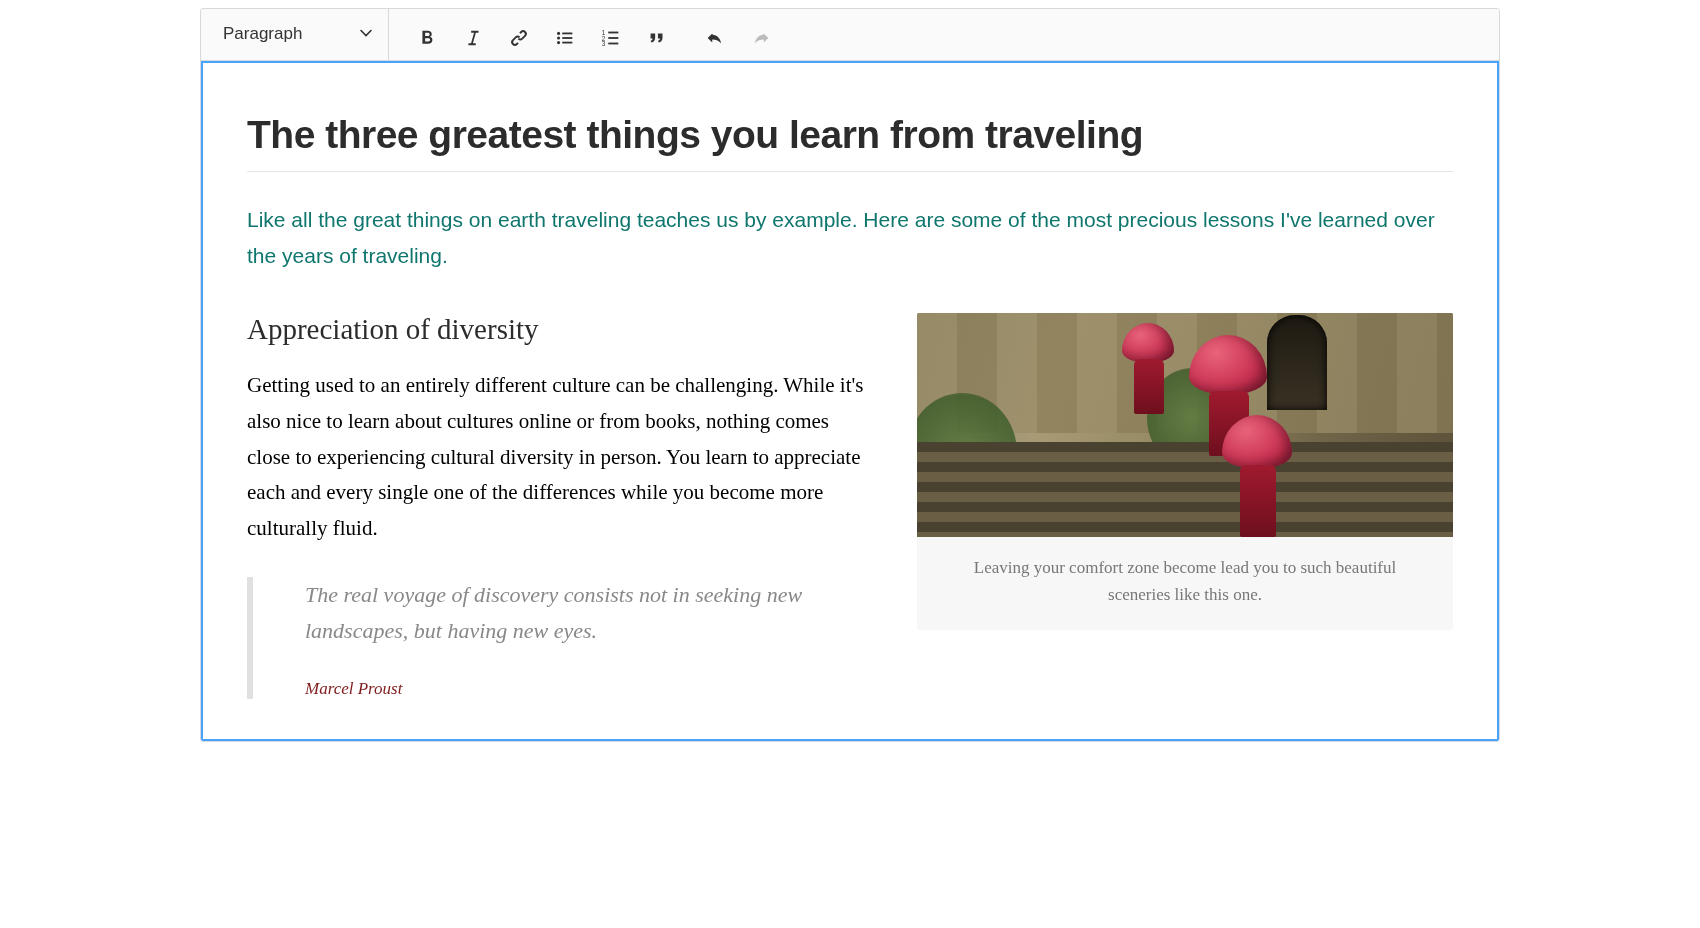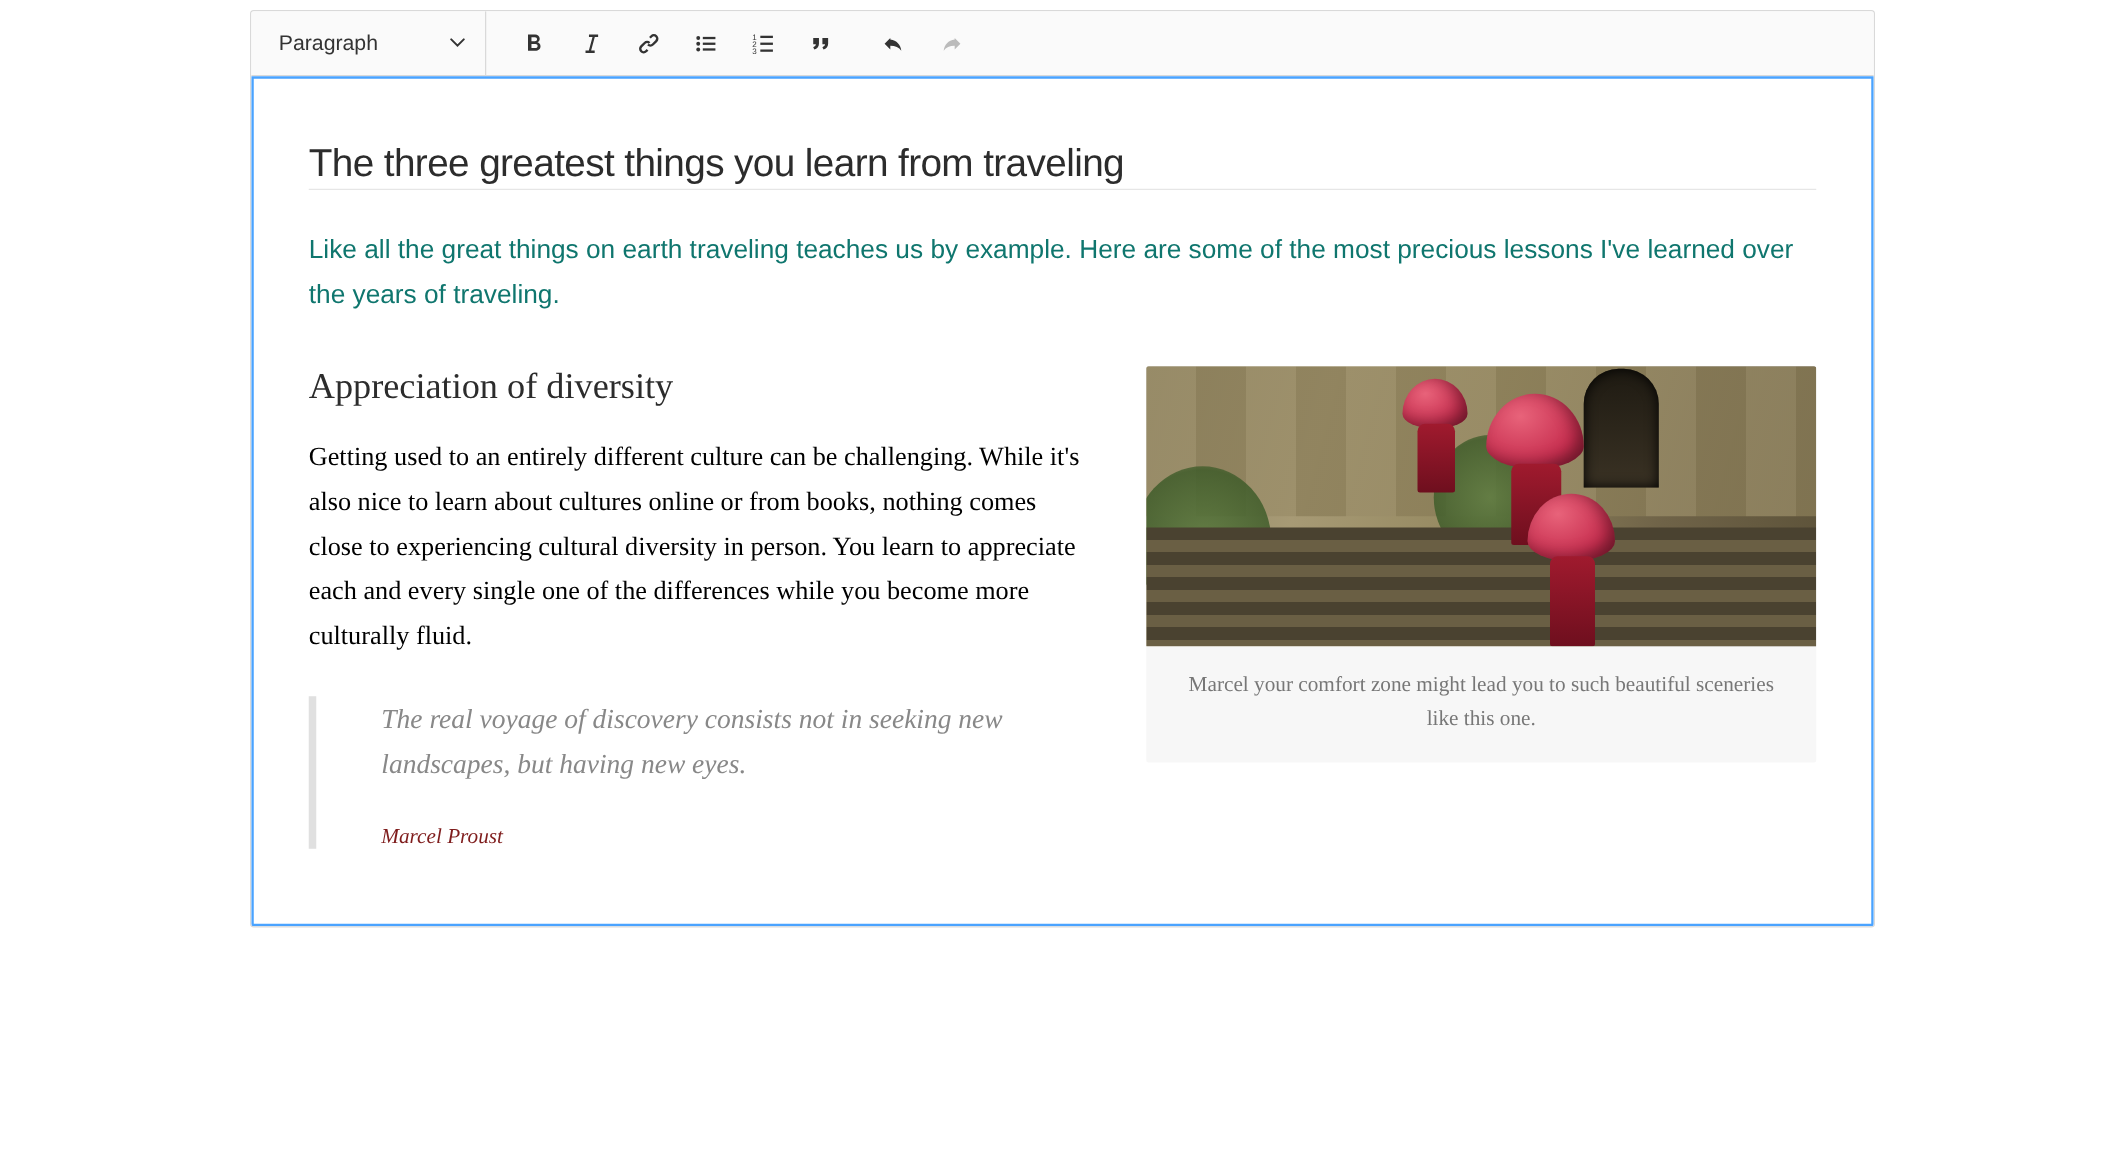--- a/index.html
+++ b/index.html
@@ -12,21 +12,21 @@
     }
     .editor-wrap {
       width: 1300px;
       border: 1px solid #d9d9d9;
       border-radius: 3px;
       overflow: hidden;
     }
     .toolbar {
       height: 52px;
       display: flex;
-      align-items: center;
+      align-items: flex-end;
       border-bottom: 1px solid #d9d9d9;
       background: #fafafa;
       padding: 0 4px;
     }
     .style-select {
       display: flex;
       align-items: center;
       justify-content: space-between;
       width: 184px;
       height: 52px;
@@ -58,24 +58,24 @@
     .tb-sep { width: 10px; }
 
     .content-area {
       border: 2px solid #4aa3ff;
       background: #fff;
       padding: 50px 44px 20px 44px;
       min-height: 680px;
       position: relative;
     }
     .doc-title {
-      font-size: 31px;
-      font-weight: 400;
+      font-size: 39px;
+      font-weight: 700;
       color: #2c2c2c;
-      padding-bottom: 2px;
+      padding-bottom: 14px;
       border-bottom: 1px solid #e6e6e6;
       margin-bottom: 30px;
       letter-spacing: -0.5px;
     }
     .intro {
       font-size: 21px;
       line-height: 1.7;
       color: #0f766e;
       margin-bottom: 40px;
     }
@@ -274,19 +274,19 @@
               </div>
             <div class="monk m2">
                 <div class="umbrella"></div>
                 <div class="robe"></div>
               </div>
             <div class="monk m3">
                 <div class="umbrella"></div>
                 <div class="robe"></div>
               </div>
           </div>
-          <div class="figcaption">Marcel your comfort zone might lead you to such beautiful sceneries like this one.</div>
+          <div class="figcaption">Leaving your comfort zone become lead you to such beautiful sceneries like this one.</div>
         </div>
       </div>
     </div>
   </div>
 
 </div>
 
 </body></html>

